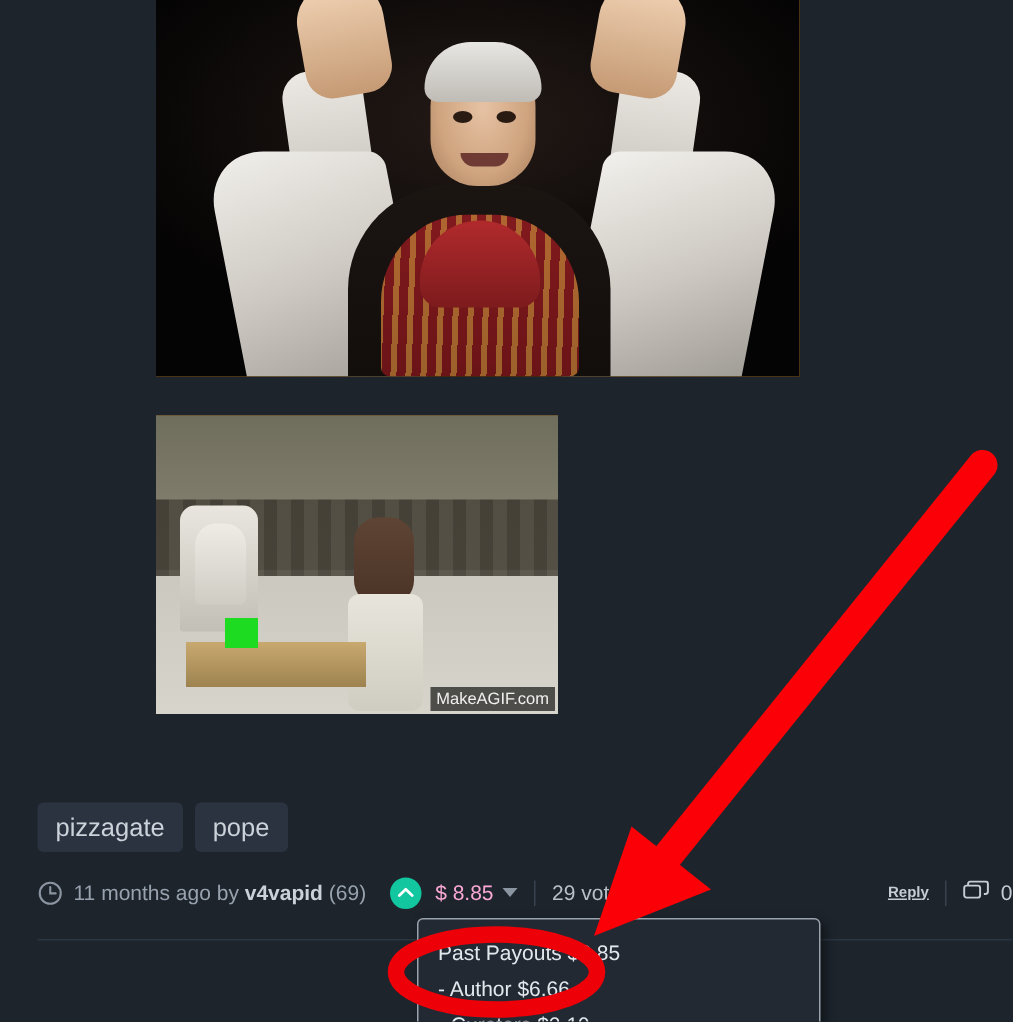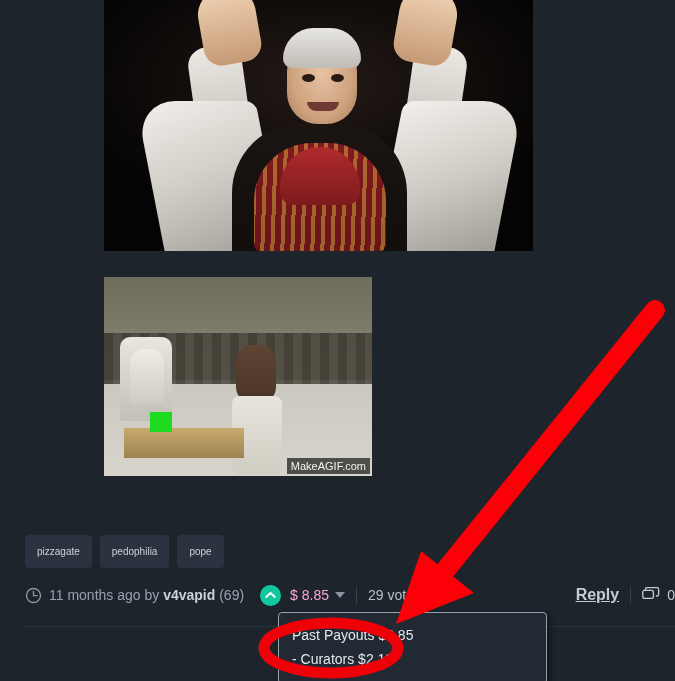--- a/index.html
+++ b/index.html
@@ -123,21 +123,21 @@
   
   .tags {
     position: absolute;
     left: 25px; top: 535px;
     display: flex;
     gap: 8px;
   }
   .tag {
     background: #2b3340;
     color: #cbd2d9;
-    font-size: 10px;
+    font-size: 17px;
     line-height: 17px;
     padding: 8px 12px;
     border-radius: 4px;
     white-space: nowrap;
   }
 
   
   .meta-row {
     position: absolute;
     left: 25px; top: 583px;
@@ -167,21 +167,21 @@
     display: inline-flex;
     align-items: center;
     gap: 6px;
     white-space: nowrap;
   }
   .caret { width: 0; height: 0; border-left: 5px solid transparent;
            border-right: 5px solid transparent; border-top: 6px solid #8b95a1; }
   .vsep { width: 1px; height: 17px; background: #39424e; margin: 0 11px; flex: none; }
   .votes { color: #b8c0c8; display: inline-flex; align-items: center; gap: 6px; white-space: nowrap; }
   .meta-right { margin-left: auto; display: flex; align-items: center; }
-  .reply-link { color: #c5ccd4; font-weight: bold; font-size: 16px; }
+  .reply-link { color: #c5ccd4; font-weight: bold; font-size: 10px; }
   .bubble-icon { display: inline-flex; width: 18px; height: 16px; margin-right: 7px; }
   .comment-count { color: #c5ccd4; font-size: 14px; }
 
   .divider {
     position: absolute;
     left: 25px; top: 626px;
     width: 650px; height: 1px;
     background: #2b3541;
   }
 
@@ -242,21 +242,20 @@
       <div class="gif-step"></div>
       <div class="gif-green"></div>
     </div>
     <div class="gif-watermark">MakeAGIF.com</div>
   </div>
 
 </div>
 
 <div class="tags">
   <span class="tag">pizzagate</span>
-  <span class="tag">pedophilia</span>
   <span class="tag">pope</span>
 </div>
 
 <div class="meta-row">
 
   <span class="meta-left">
     <span class="clock-icon">
       <svg width="17" height="17" viewBox="0 0 17 17">
         <circle cx="8.5" cy="8.5" r="7" fill="none" stroke="#8b95a1" stroke-width="1.4"></circle>
         <path d="M8.5 4.4V8.6h3.6" fill="none" stroke="#8b95a1" stroke-width="1.4" stroke-linecap="round"></path>
@@ -298,20 +297,21 @@
     </span>
     <span class="comment-count">0</span>
   </span>
 
 </div>
 
 <div class="divider"></div>
 
 <div class="payout-popup">
   <div class="popup-line">Past Payouts $8.85</div>
+  <div class="popup-line">- Author $6.66</div>
   <div class="popup-line">- Curators $2.19</div>
 </div>
 
 <div class="annotation-layer">
   <svg width="675" height="681" viewBox="0 0 675 681">
     <g>
       <line x1="655" y1="310" x2="432" y2="587" stroke="#fb0007" stroke-width="20" stroke-linecap="round"></line>
       <polygon points="396,624 421,551 474,593" fill="#fb0007"></polygon>
     </g>
     <ellipse cx="331" cy="648" rx="67" ry="25" fill="none" stroke="#ee0008" stroke-width="11"></ellipse>

